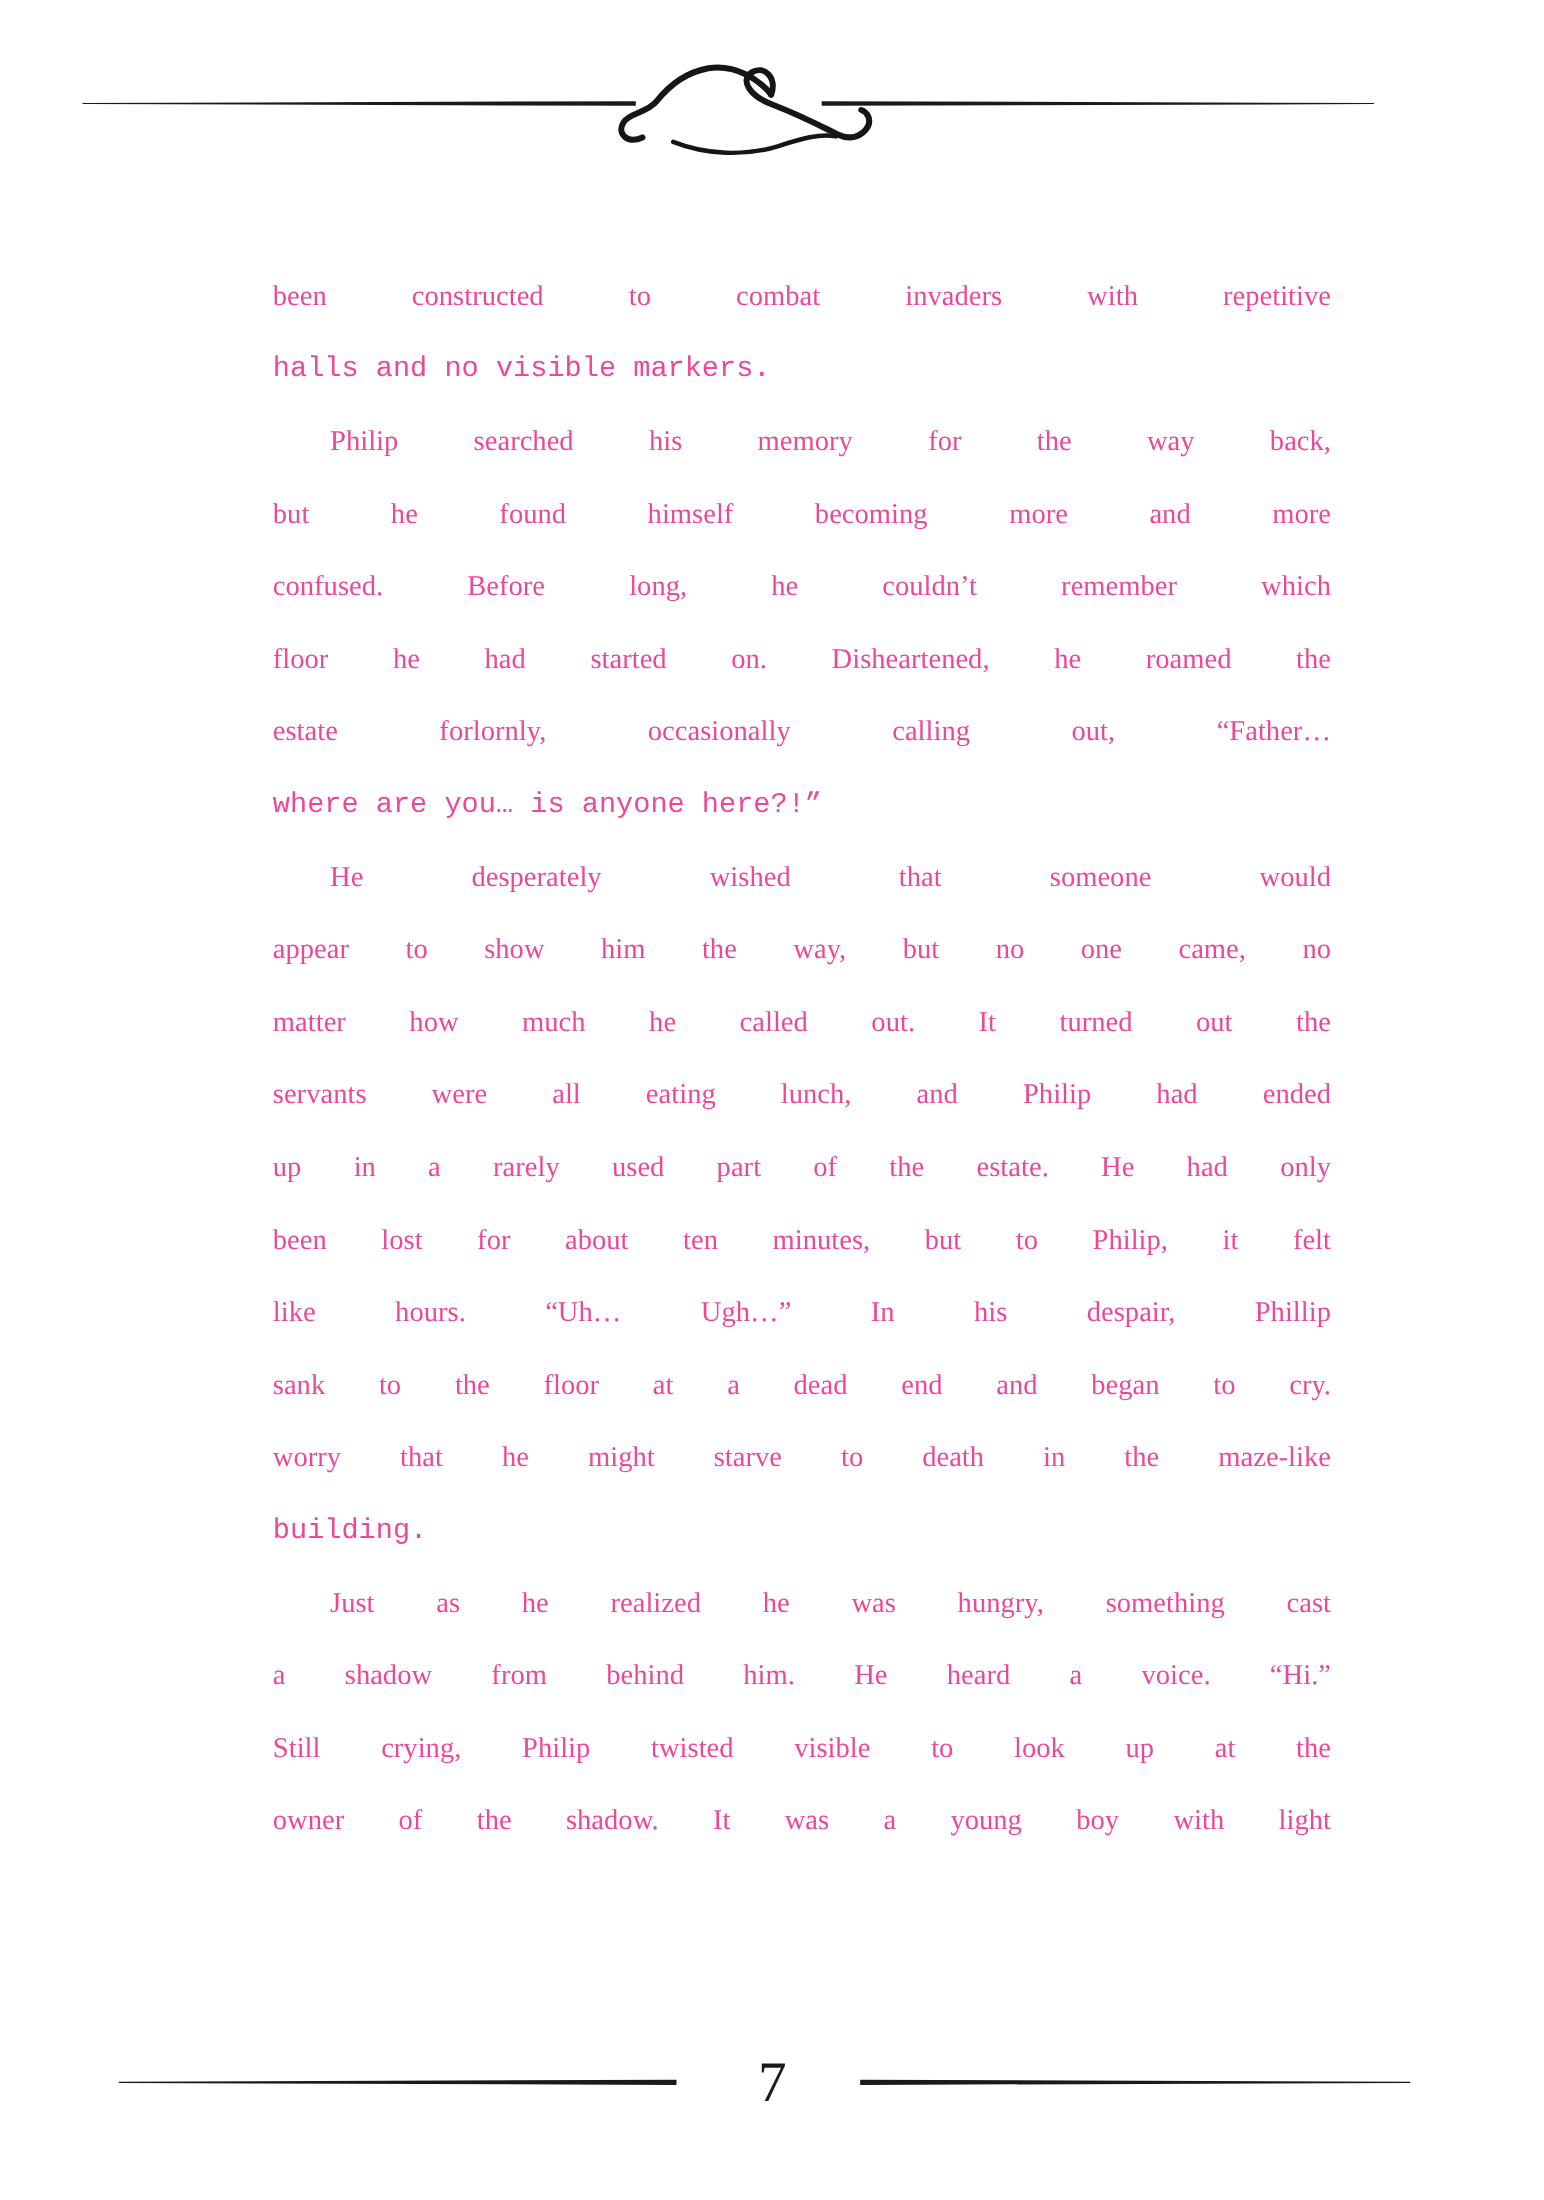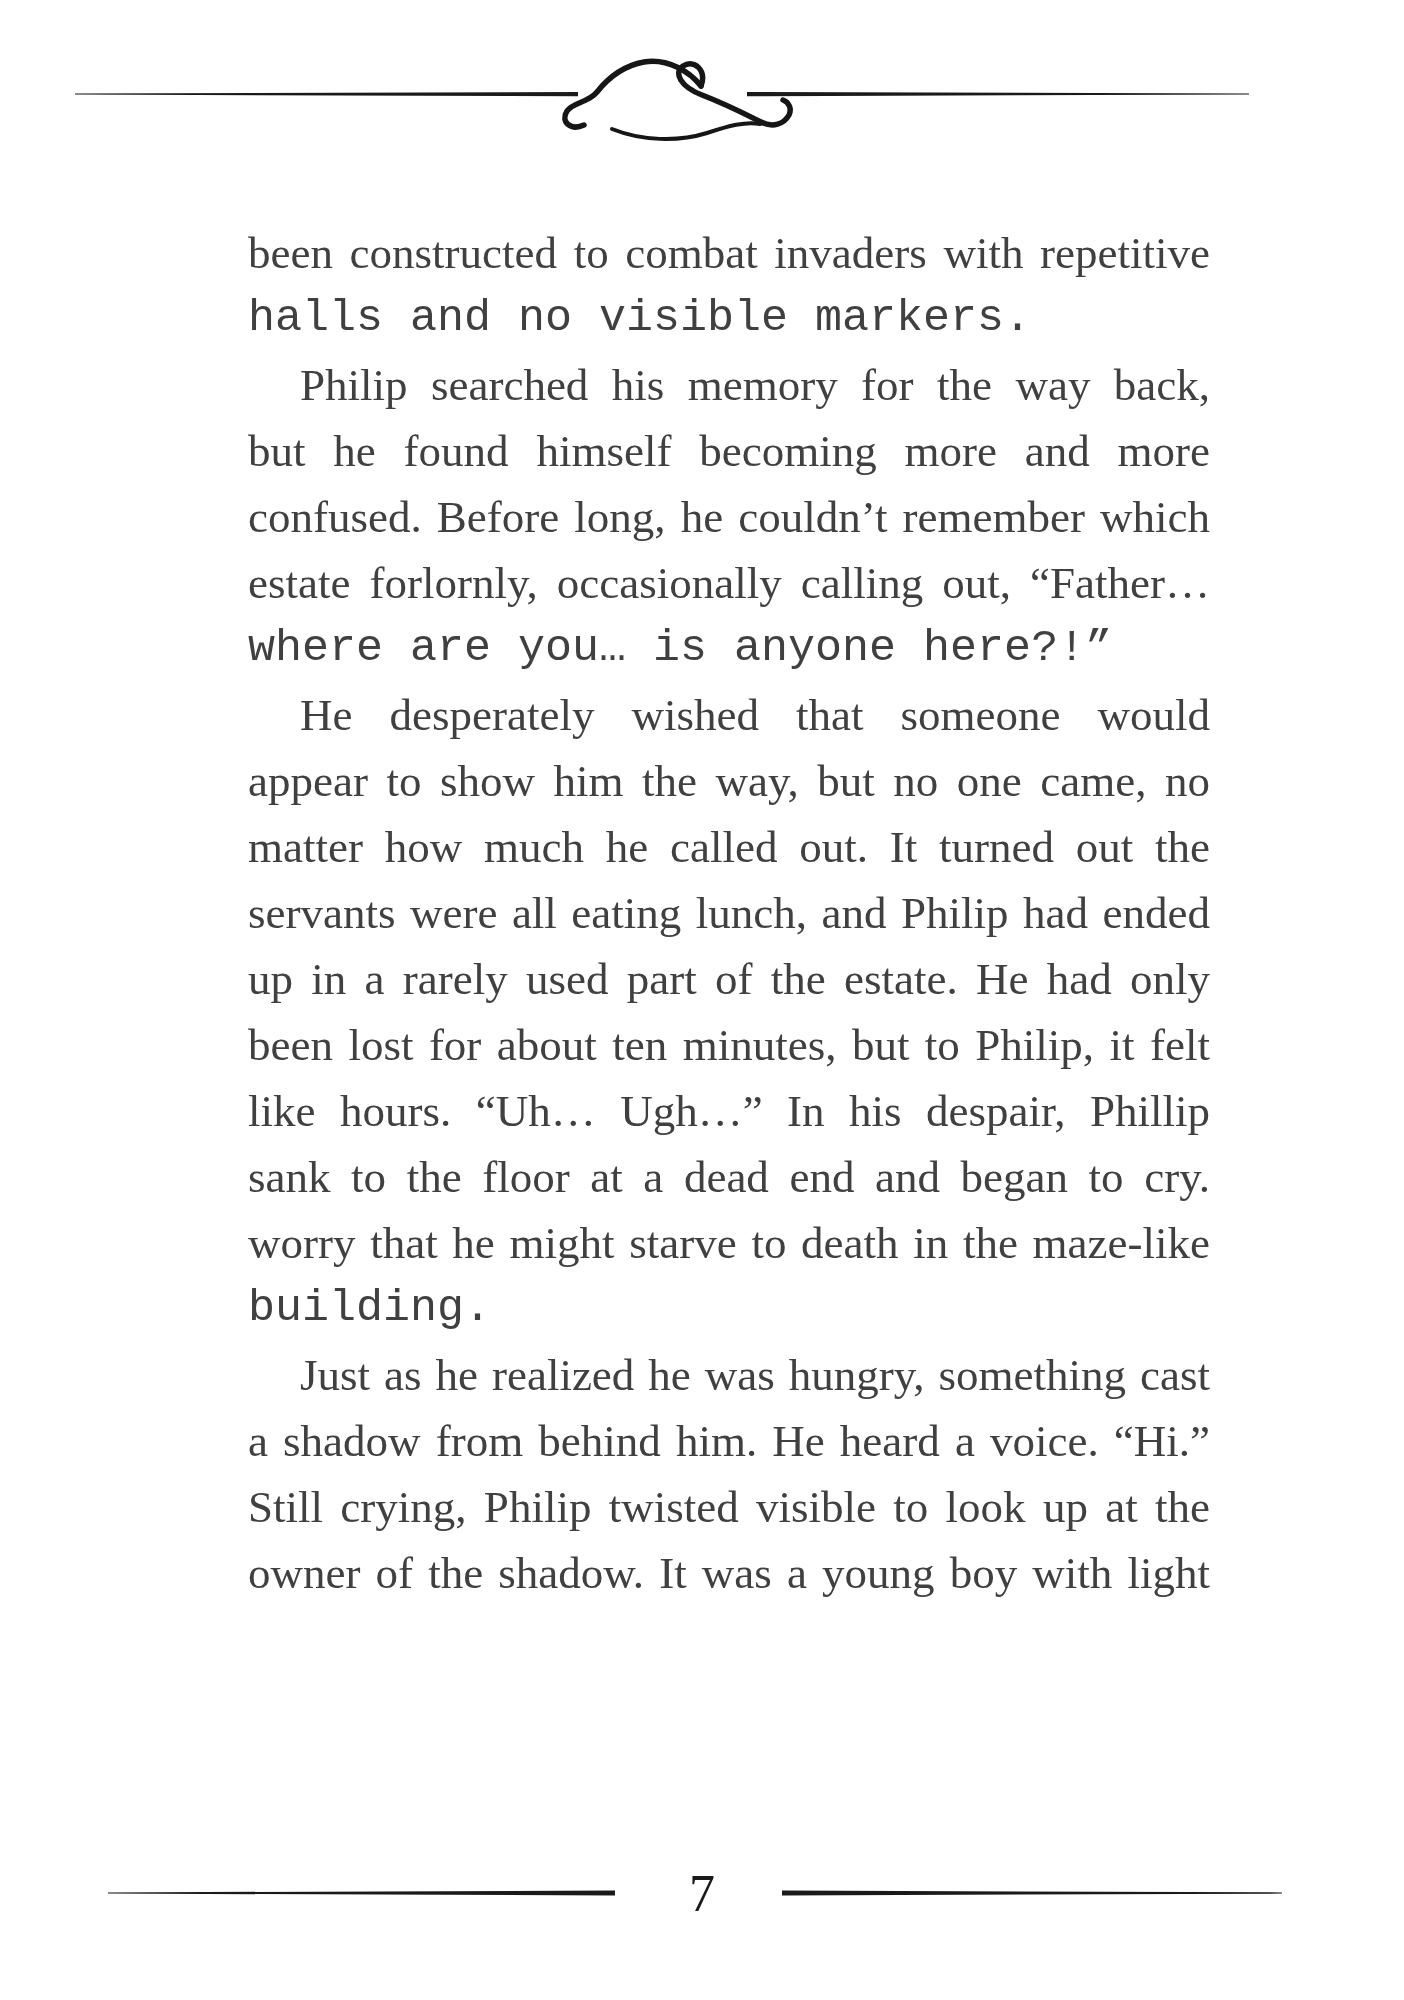--- a/index.html
+++ b/index.html
@@ -18,25 +18,25 @@
   .ornament-top {
     position: absolute;
     top: 30px;
     left: 0;
     width: 1404px;
     height: 120px;
   }
   .text-block {
     position: absolute;
     left: 248px;
-    top: 220px;
+    top: 236px;
     width: 962px;
-    font-size: 45px;
+    font-size: 26px;
     line-height: 66px;
-    color: #404040;
+    color: #ec4899;
   }
   .paragraph { margin: 0; padding: 0; }
   .line {
     height: 66px;
     text-align: justify;
     text-align-last: justify;
     white-space: normal;
   }
   .line-end {
     text-align-last: left;
@@ -89,20 +89,21 @@
 
 <div class="text-block">
     <div class="paragraph">
       <div class="line">been constructed to combat invaders with repetitive</div>
       <div class="line line-end">halls and no visible markers.</div>
     </div>
     <div class="paragraph">
       <div class="line line-indent">Philip searched his memory for the way back,</div>
       <div class="line">but he found himself becoming more and more</div>
       <div class="line">confused. Before long, he couldn’t remember which</div>
+      <div class="line">floor he had started on. Disheartened, he roamed the</div>
       <div class="line">estate forlornly, occasionally calling out, “Father…</div>
       <div class="line line-end">where are you… is anyone here?!”</div>
     </div>
     <div class="paragraph">
       <div class="line line-indent">He desperately wished that someone would</div>
       <div class="line">appear to show him the way, but no one came, no</div>
       <div class="line">matter how much he called out. It turned out the</div>
       <div class="line">servants were all eating lunch, and Philip had ended</div>
       <div class="line">up in a rarely used part of the estate. He had only</div>
       <div class="line">been lost for about ten minutes, but to Philip, it felt</div>

